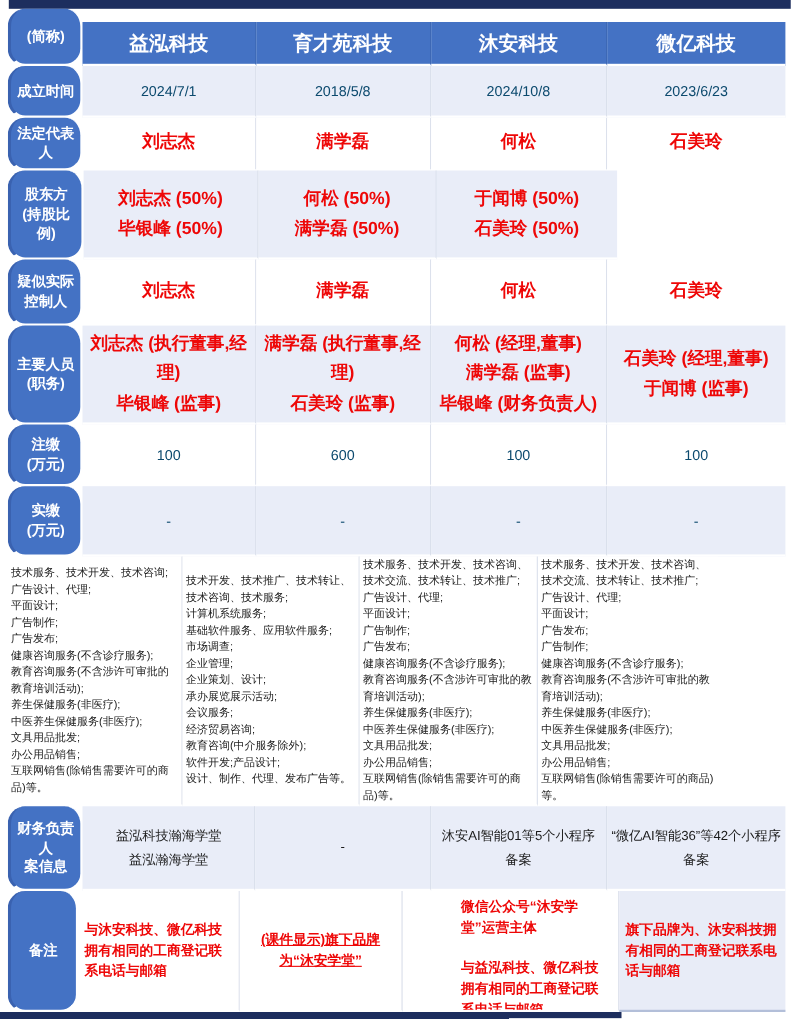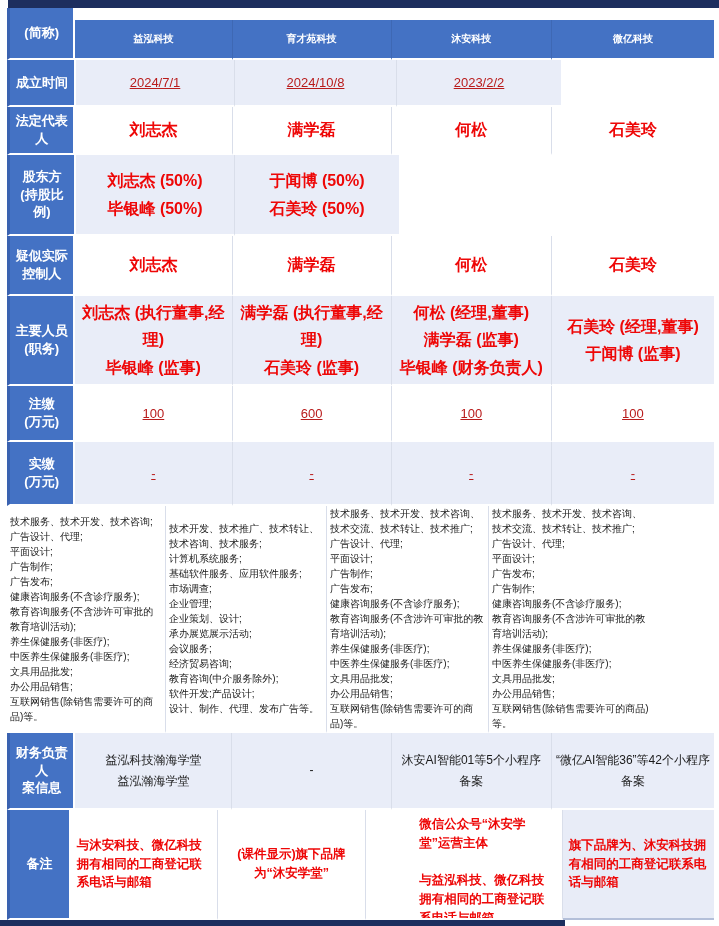--- a/index.html
+++ b/index.html
@@ -12,35 +12,35 @@
   .tbl { position:absolute; left:7px; top:8px; width:707px; }
   .row { display:flex; align-items:stretch; }
   .cell {
     box-sizing:border-box; border-bottom:2px solid #ffffff;
     display:flex; align-items:center; justify-content:center;
     text-align:center; white-space:pre-line; overflow:hidden;
   }
   .lbl {
     width:69px; background:#4472c4; color:#ffffff; font-weight:bold;
     font-size:13px; line-height:1.35; border-right:2px solid #ffffff;
-    border-left:3px solid #3a62b0; padding:2px 1px;
+    border-left:3px solid #3a62b0; padding:2px 1px;border-radius:16px;
   }
   .c  { border-right:1px solid #d9deea; background:#ffffff; }
   .c1 { width:159px; } .c2 { width:161px; } .c3 { width:162px; }
   .c4 { width:164px; border-right:none; }
   .header .lbl { font-size:13px; }
-  .header .c { background:#4472c4; color:#ffffff; font-weight:bold; font-size:10px; border-right:1px solid #3e68b4;margin-top:12px; }
+  .header .c { background:#4472c4; color:#ffffff; font-weight:bold; font-size:18px; border-right:1px solid #3e68b4;margin-top:12px; }
   .header .c4 { border-right:none;text-align:center; }
   .band .c { background:#e9edf8; }
   .red .c { color:#ee0707; font-weight:bold; font-size:16px; line-height:1.7; }
-  .black .c { color:#b91c1c; font-size:13px;text-decoration:underline; }
+  .black .c { color:#0c4a6e; font-size:13px; }
   .scope .c { font-size:10px; color:#1a1a1a; text-align:left; justify-content:flex-start; line-height:15px; padding:4px 3px; font-weight:normal; }
   .mini .c { font-size:12px; color:#1a1a1a; line-height:1.7; padding:0 4px; }
   .remark .c { font-size:12.5px; font-weight:bold; color:#ee0707; line-height:1.5; text-align:left; justify-content:flex-start; padding:4px 6px; }
-  .remark .center-text { text-align:center; justify-content:center; }
+  .remark .center-text { text-align:center; justify-content:center;text-decoration:underline; }
   .remark .top-align { align-items:flex-start; padding-top:5px;margin-left:47px; }
   .remark .c4 { background:#e8ecf7; border-bottom:2px solid #b3bfd9; }
 </style>
 </head>
 <body>
 
 <div class="frame">
   <div class="topbar"></div>
   <div class="bottombar"></div>
 
@@ -50,39 +50,42 @@
       <div class="cell lbl">(简称)</div>
       <div class="cell c c1">益泓科技</div>
       <div class="cell c c2">育才苑科技</div>
       <div class="cell c c3">沐安科技</div>
       <div class="cell c c4">微亿科技</div>
     </div>
 
     <div class="row band black" style="height:47px">
       <div class="cell lbl">成立时间</div>
       <div class="cell c c1">2024/7/1</div>
+      <div class="cell c c2">2018/5/8</div>
       <div class="cell c c3">2024/10/8</div>
-      <div class="cell c c4">2023/2/2</div>
+      <div class="cell c c4">2023/6/23</div>
     </div>
 
     <div class="row red" style="height:48px">
       <div class="cell lbl">法定代表
 人</div>
       <div class="cell c c1">刘志杰</div>
       <div class="cell c c2">满学磊</div>
       <div class="cell c c3">何松</div>
       <div class="cell c c4">石美玲</div>
     </div>
 
     <div class="row band red" style="height:81px">
       <div class="cell lbl">股东方
 (持股比
 例)</div>
       <div class="cell c c1">刘志杰 (50%)
 毕银峰 (50%)</div>
+      <div class="cell c c3">何松 (50%)
+满学磊 (50%)</div>
       <div class="cell c c4">于闻博 (50%)
 石美玲 (50%)</div>
     </div>
 
     <div class="row red" style="height:60px">
       <div class="cell lbl">疑似实际
 控制人</div>
       <div class="cell c c1">刘志杰</div>
       <div class="cell c c2">满学磊</div>
       <div class="cell c c3">何松</div>

